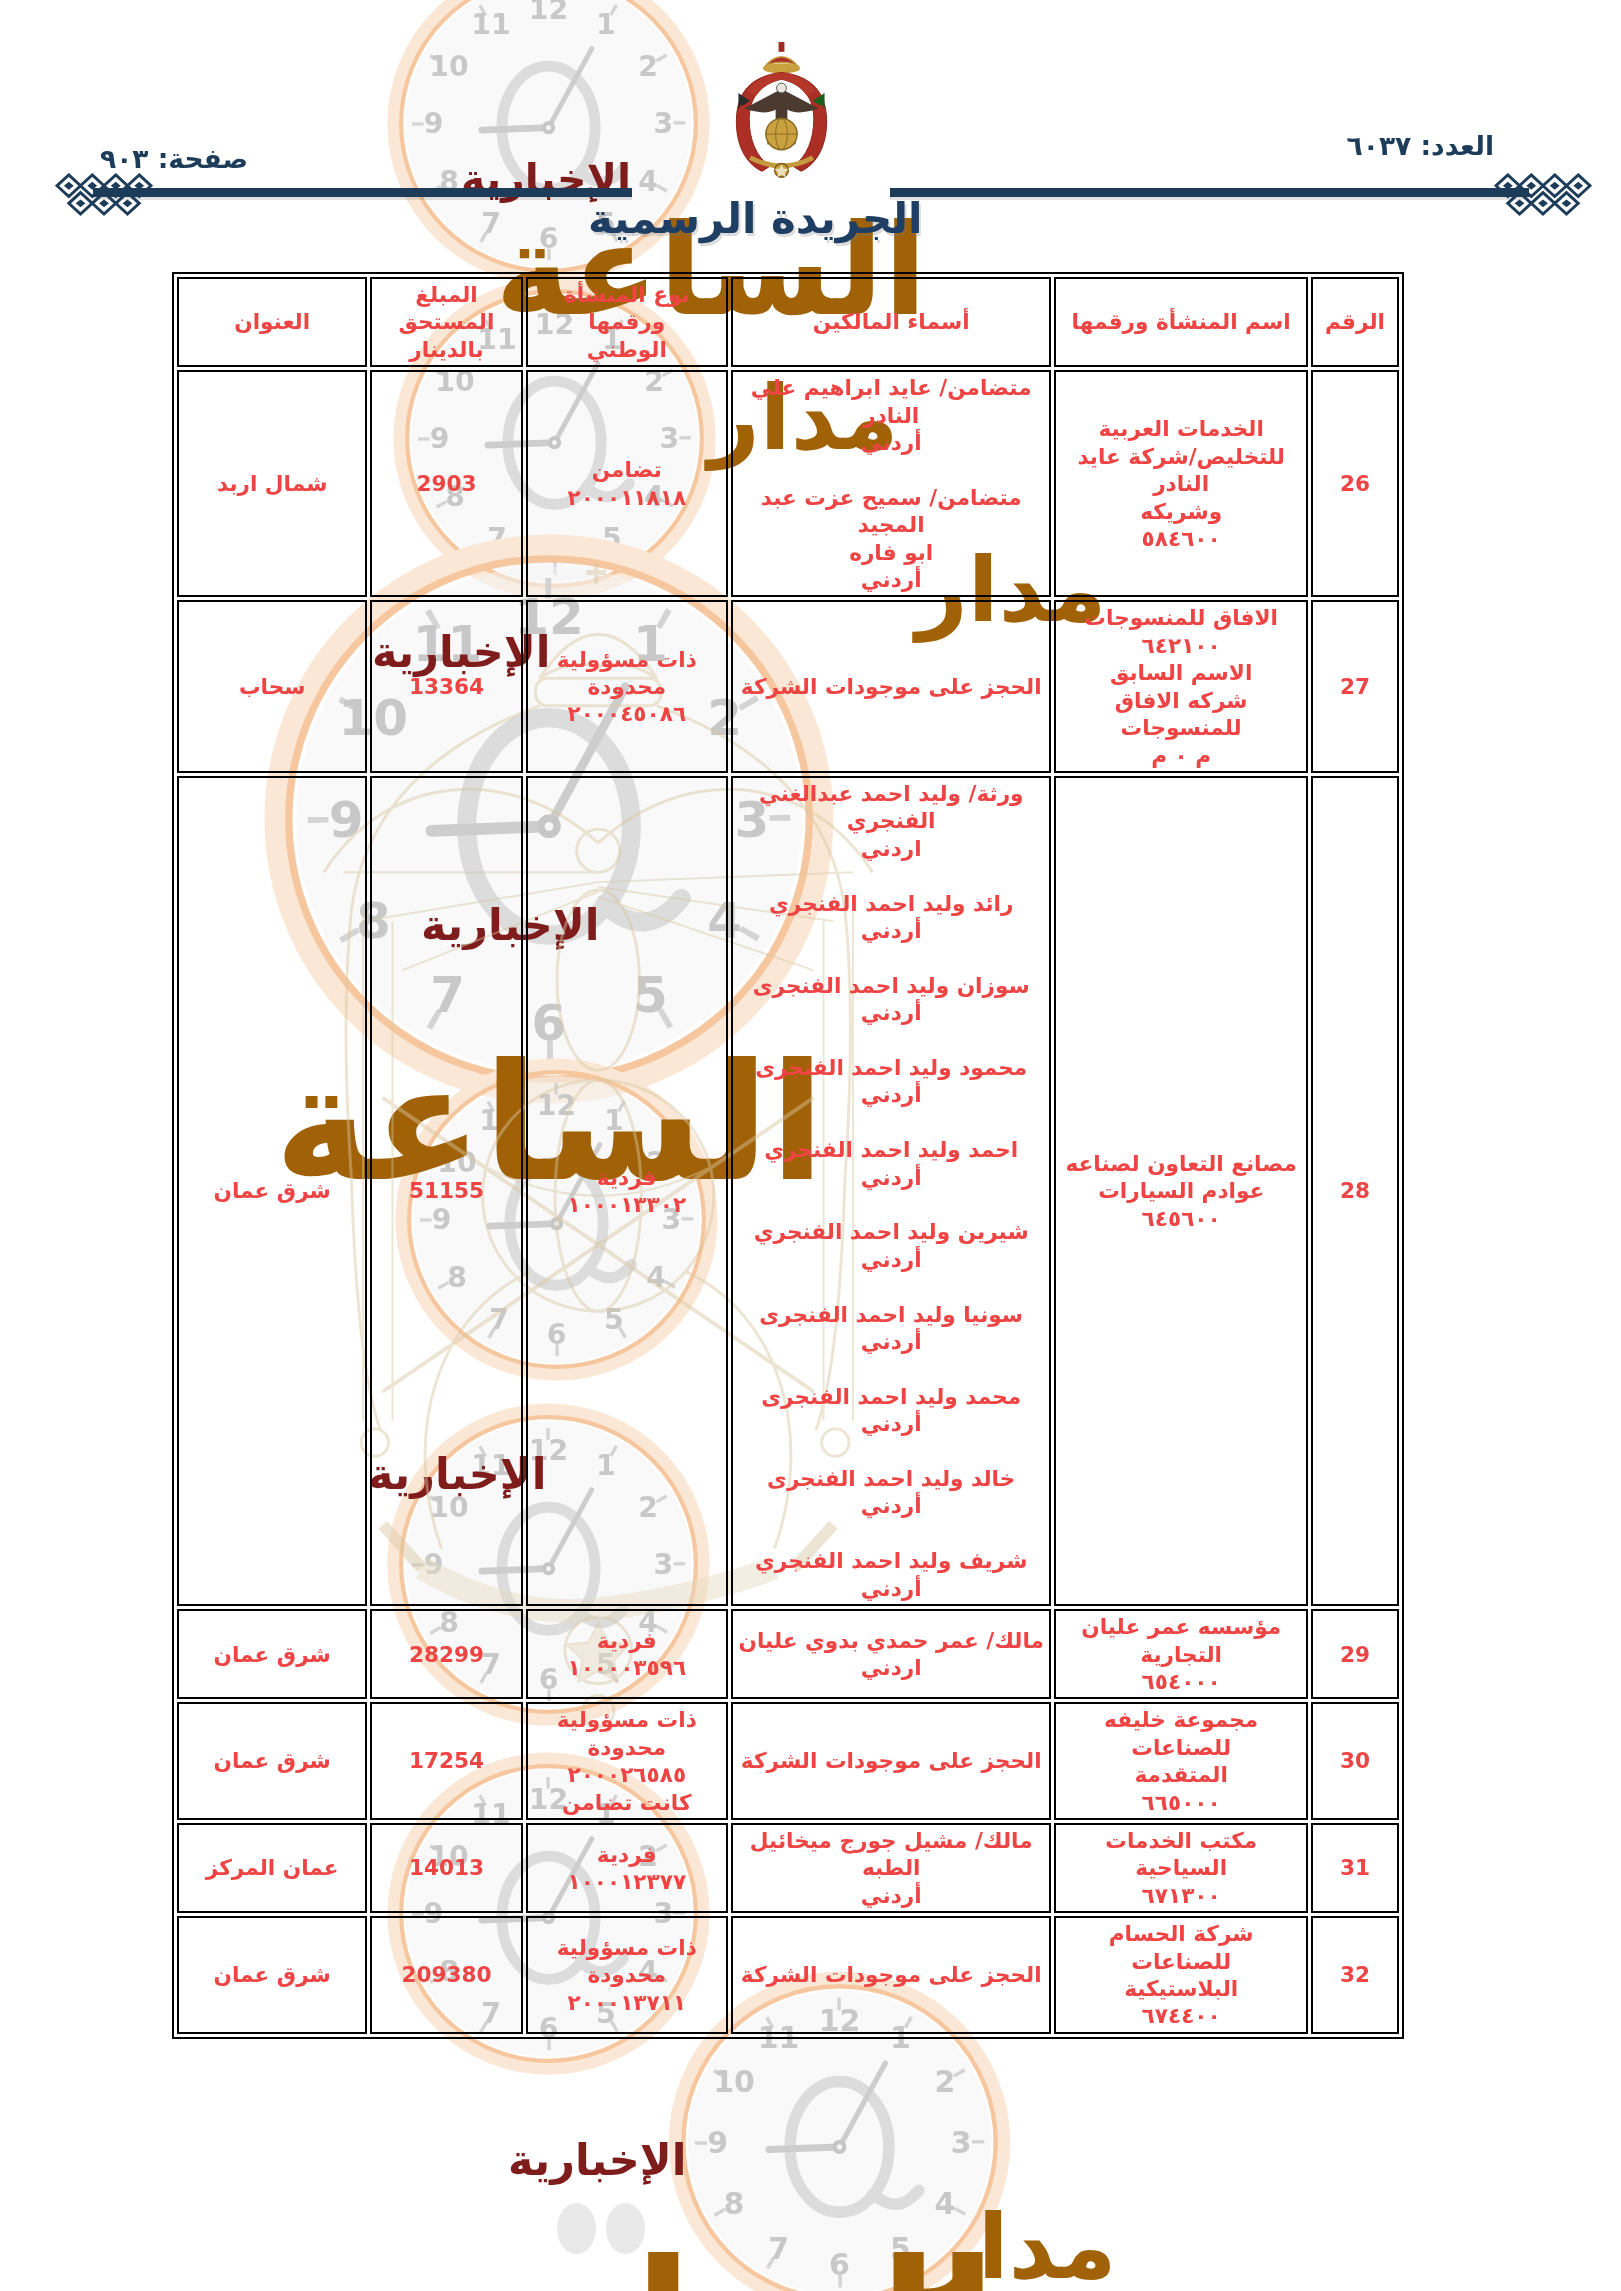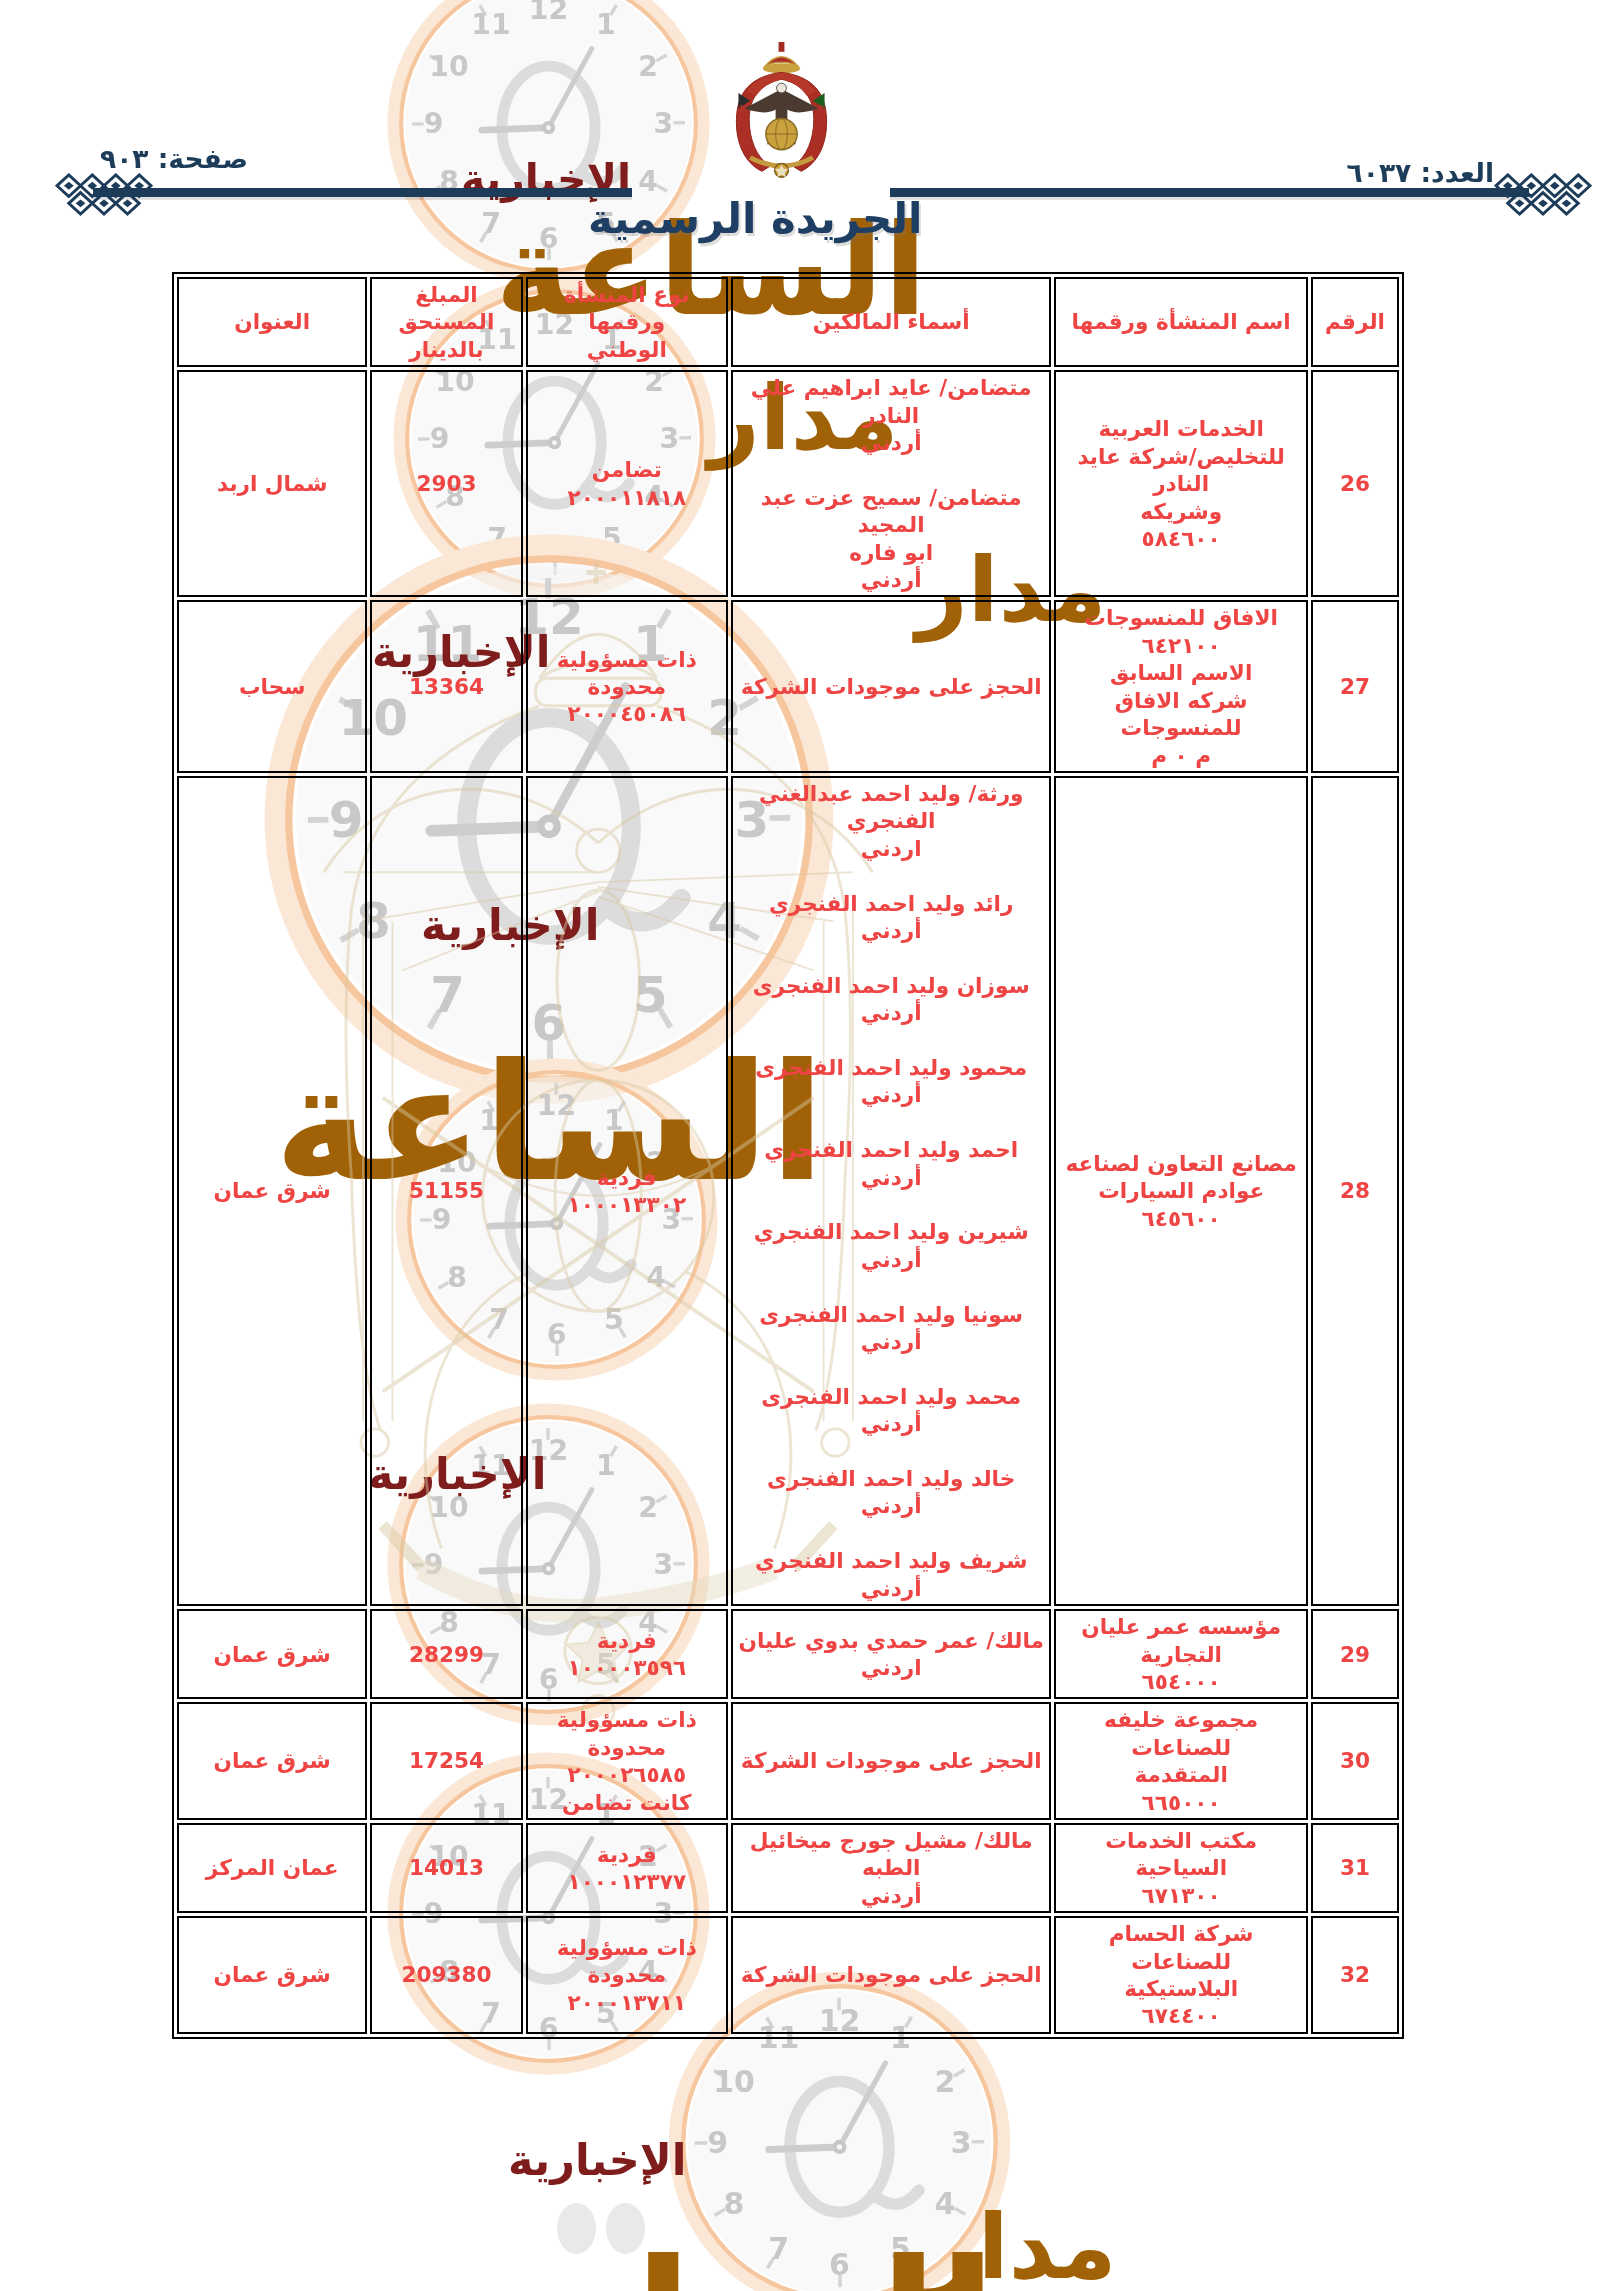--- a/index.html
+++ b/index.html
@@ -127,21 +127,21 @@
       <path d="M180 860 L620 560 M620 860 L180 560" stroke-width="4"></path>
       <path d="M240 1020 C 198 900 238 780 330 738 M580 1020 C 622 900 582 780 490 738"></path>
       <path d="M220 1040 q 90 52 180 42 q 90 -10 180 -42" stroke-width="24" stroke="#e6dac0"></path>
       <path d="M220 1040 l-40 -44 M600 1040 l40 -44" stroke-width="12"></path>
       <circle cx="400" cy="1124" r="34"></circle>
       <path d="M400 1096 l10 20 22 2 -16 16 4 22 -20 -11 -20 11 4 -22 -16 -16 22 -2 Z" fill="#e6dac0" stroke-width="2"></path>
       <circle cx="400" cy="1186" r="16"></circle>
     </svg>
   </div>
 
-  <div class="hdr-label" style="right:127px;top:157px;margin-left:13px;">العدد: ٦٠٣٧</div>
+  <div class="hdr-label" style="right:127px;top:130px;margin-left:13px;">العدد: ٦٠٣٧</div>
   <div class="hdr-label" style="left:88px;top:143px;margin-left:12px;">صفحة: ٩٠٣</div>
 
   <div class="rule" style="left:93px;top:188px;width:539px;"></div>
   <div class="rule" style="left:890px;top:188px;width:639px;"></div>
 
   <svg class="chain" style="left:55px;top:173px" width="98" height="45" viewBox="0 0 100 46">
     <g stroke="#1d3c59" stroke-width="3" fill="none">
       <path d="M14 2 L26 13 L14 24 L2 13 Z M38 2 L50 13 L38 24 L26 13 Z M62 2 L74 13 L62 24 L50 13 Z M86 2 L98 13 L86 24 L74 13 Z"></path>
       <path d="M26 20 L38 31 L26 42 L14 31 Z M50 20 L62 31 L50 42 L38 31 Z M74 20 L86 31 L74 42 L62 31 Z"></path>
     </g>

